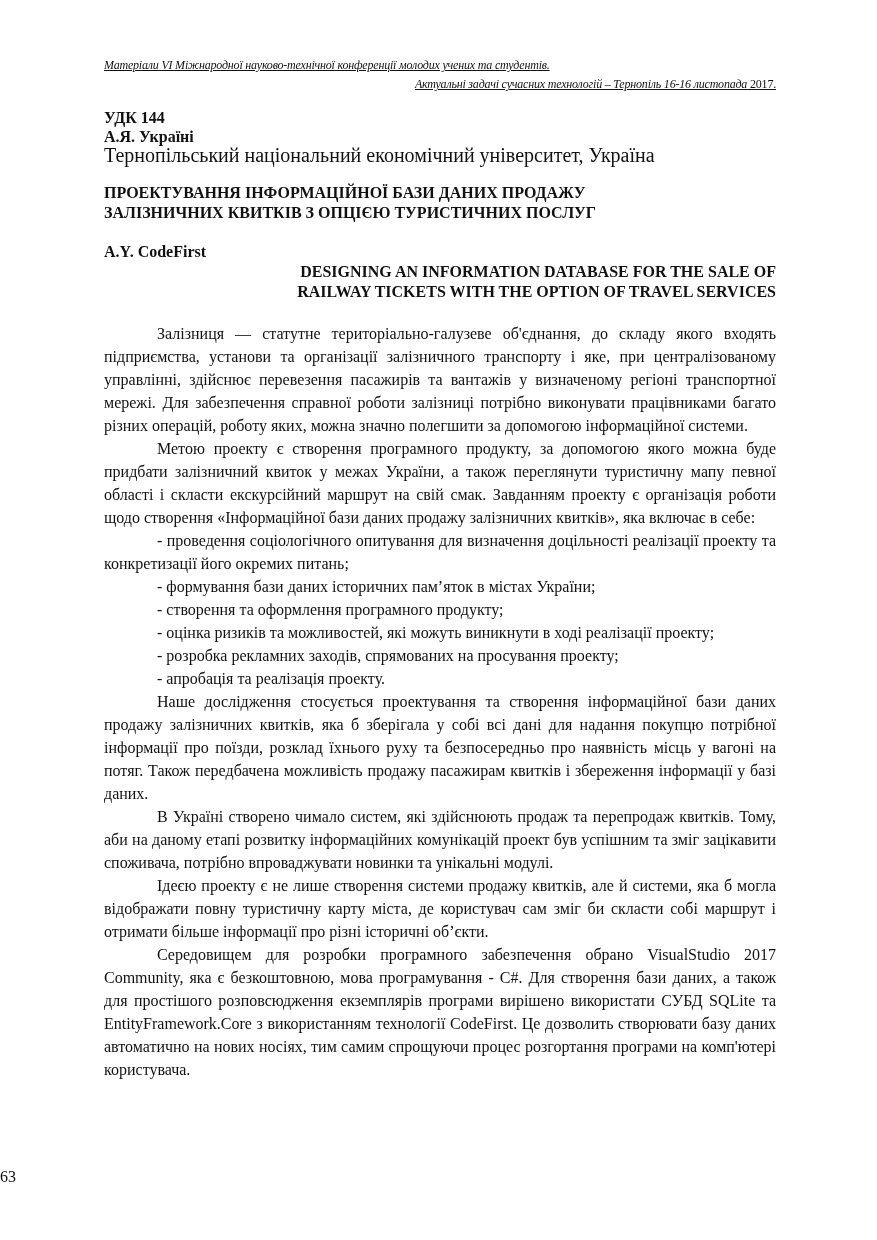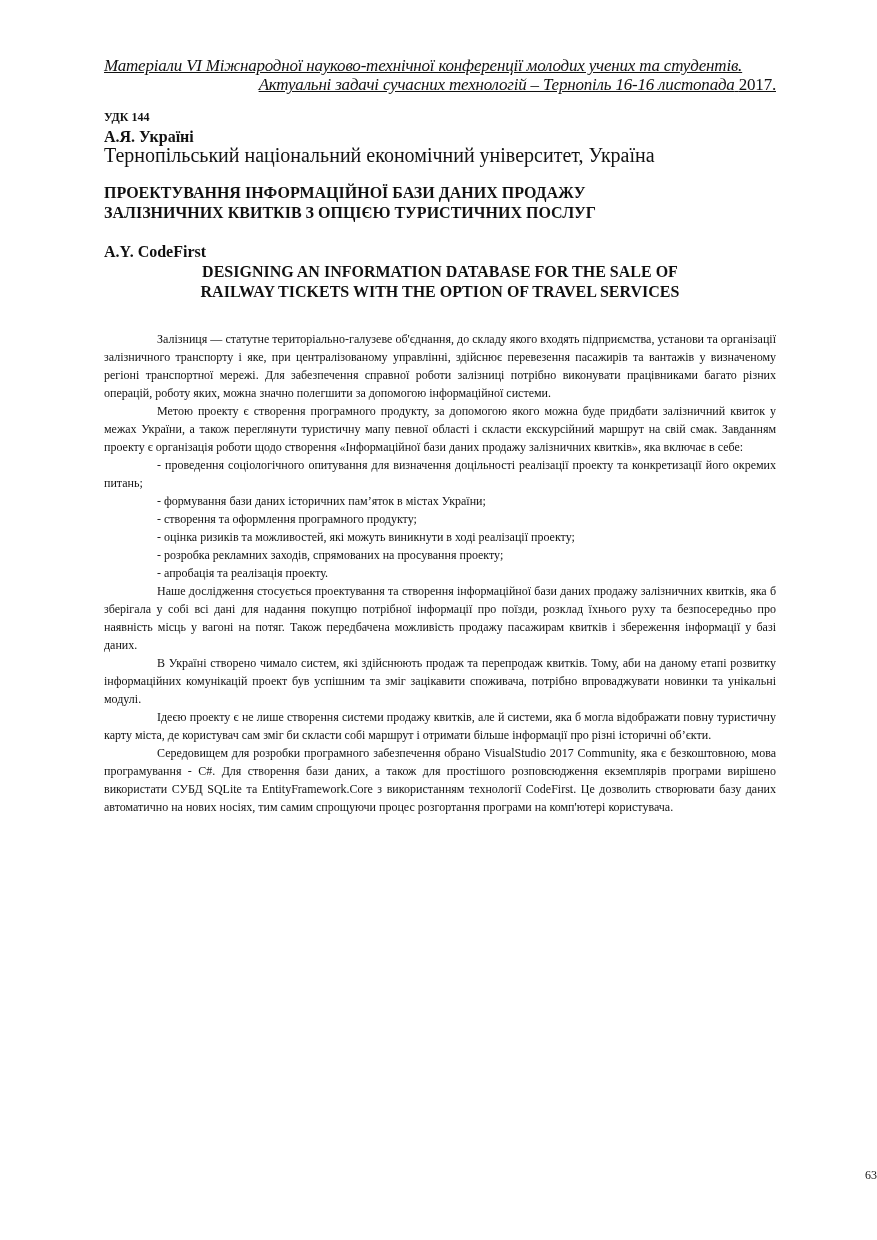--- a/index.html
+++ b/index.html
@@ -2,33 +2,33 @@
 <html><head>
   <meta charset="utf-8">
   <style>
     html, body { margin: 0; padding: 0; background: #ffffff; }
     body {
       width: 877px; height: 1240px; position: relative; overflow: hidden;
       font-family: "Liberation Serif", "DejaVu Serif", serif;
       color: #111111;
     }
     .page { position: absolute; left: 104px; top: 56px; width: 672px; }
-    .header { font-style: italic; font-size: 17px; line-height: 19px; letter-spacing: -0.2px; }
+    .header { font-style: italic; font-size: 12px; line-height: 19px; letter-spacing: -0.2px; }
     .header .l1 { text-align: left; text-decoration: underline; white-space: nowrap; }
     .header .l2 { text-align: right; text-decoration: underline; white-space: nowrap; }
     .header .yr { font-style: normal; }
-    .udk { margin-top: 14px; font-weight: bold; font-size: 12px; line-height: 19px; }
+    .udk { margin-top: 14px; font-weight: bold; font-size: 16px; line-height: 19px; }
     .author { font-weight: bold; font-size: 16px; line-height: 19px; }
     .affil { font-size: 20px; line-height: 19px; }
     .title-ua { margin-top: 18px; font-weight: bold; font-size: 16px; line-height: 20px; }
     .author-en { margin-top: 19px; font-weight: bold; font-size: 16px; line-height: 20px; }
-    .title-en { text-align: center; font-weight: bold; font-size: 16px; line-height: 20px; }
-    .body { margin-top: 28px; font-size: 12px; line-height: 18px; text-align: justify; }
+    .title-en { text-align: right; font-weight: bold; font-size: 16px; line-height: 20px; }
+    .body { margin-top: 20px; font-size: 16px; line-height: 23px; text-align: justify; }
     .body p { margin: 0; text-indent: 53px; }
-    .pagenum { position: absolute; left: 0; width: 877px; top: 1168px; text-align: right; font-size: 12px; }
+    .pagenum { position: absolute; left: 0; width: 877px; top: 1168px; text-align: left; font-size: 16px; }
   </style>
 </head>
 <body>
 
 <div class="page">
   <div class="header">
     <div class="l1">Матеріали VI Міжнародної науково-технічної конференції молодих учених та студентів.</div>
     <div class="l2"><span>Актуальні задачі сучасних технологій – Тернопіль 16-16 листопада</span> <span class="yr">2017.</span></div>
   </div>
 

